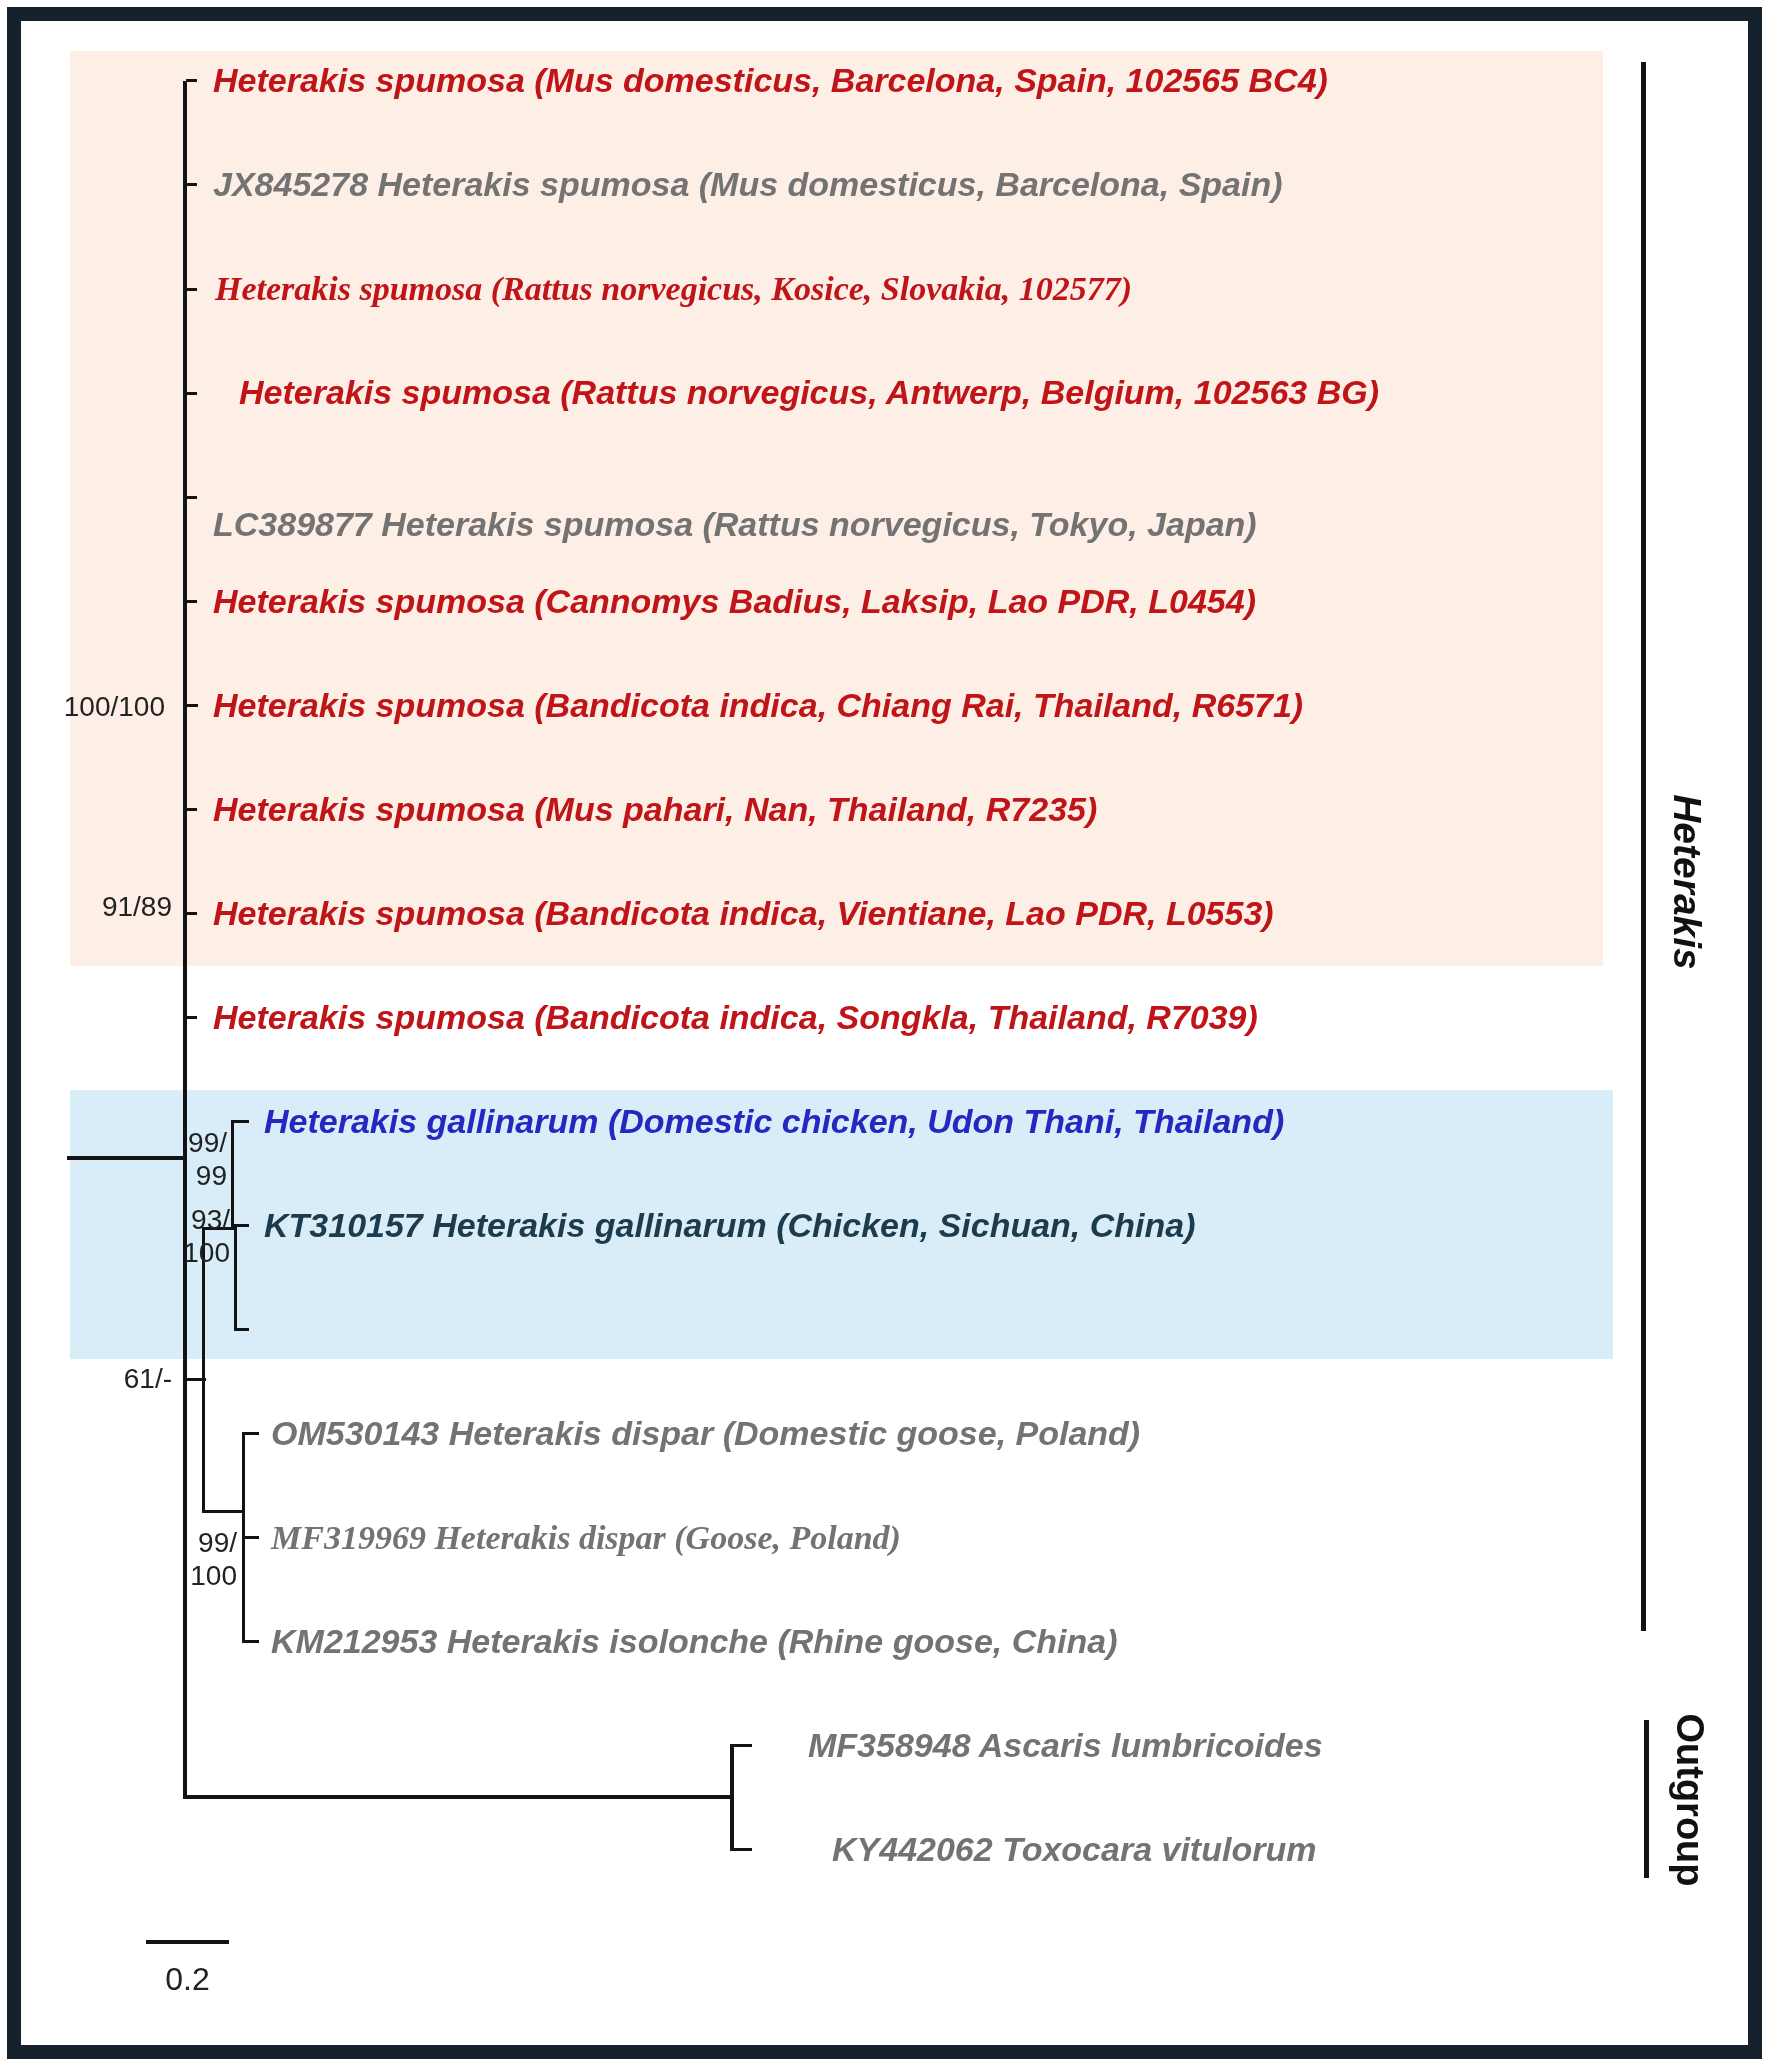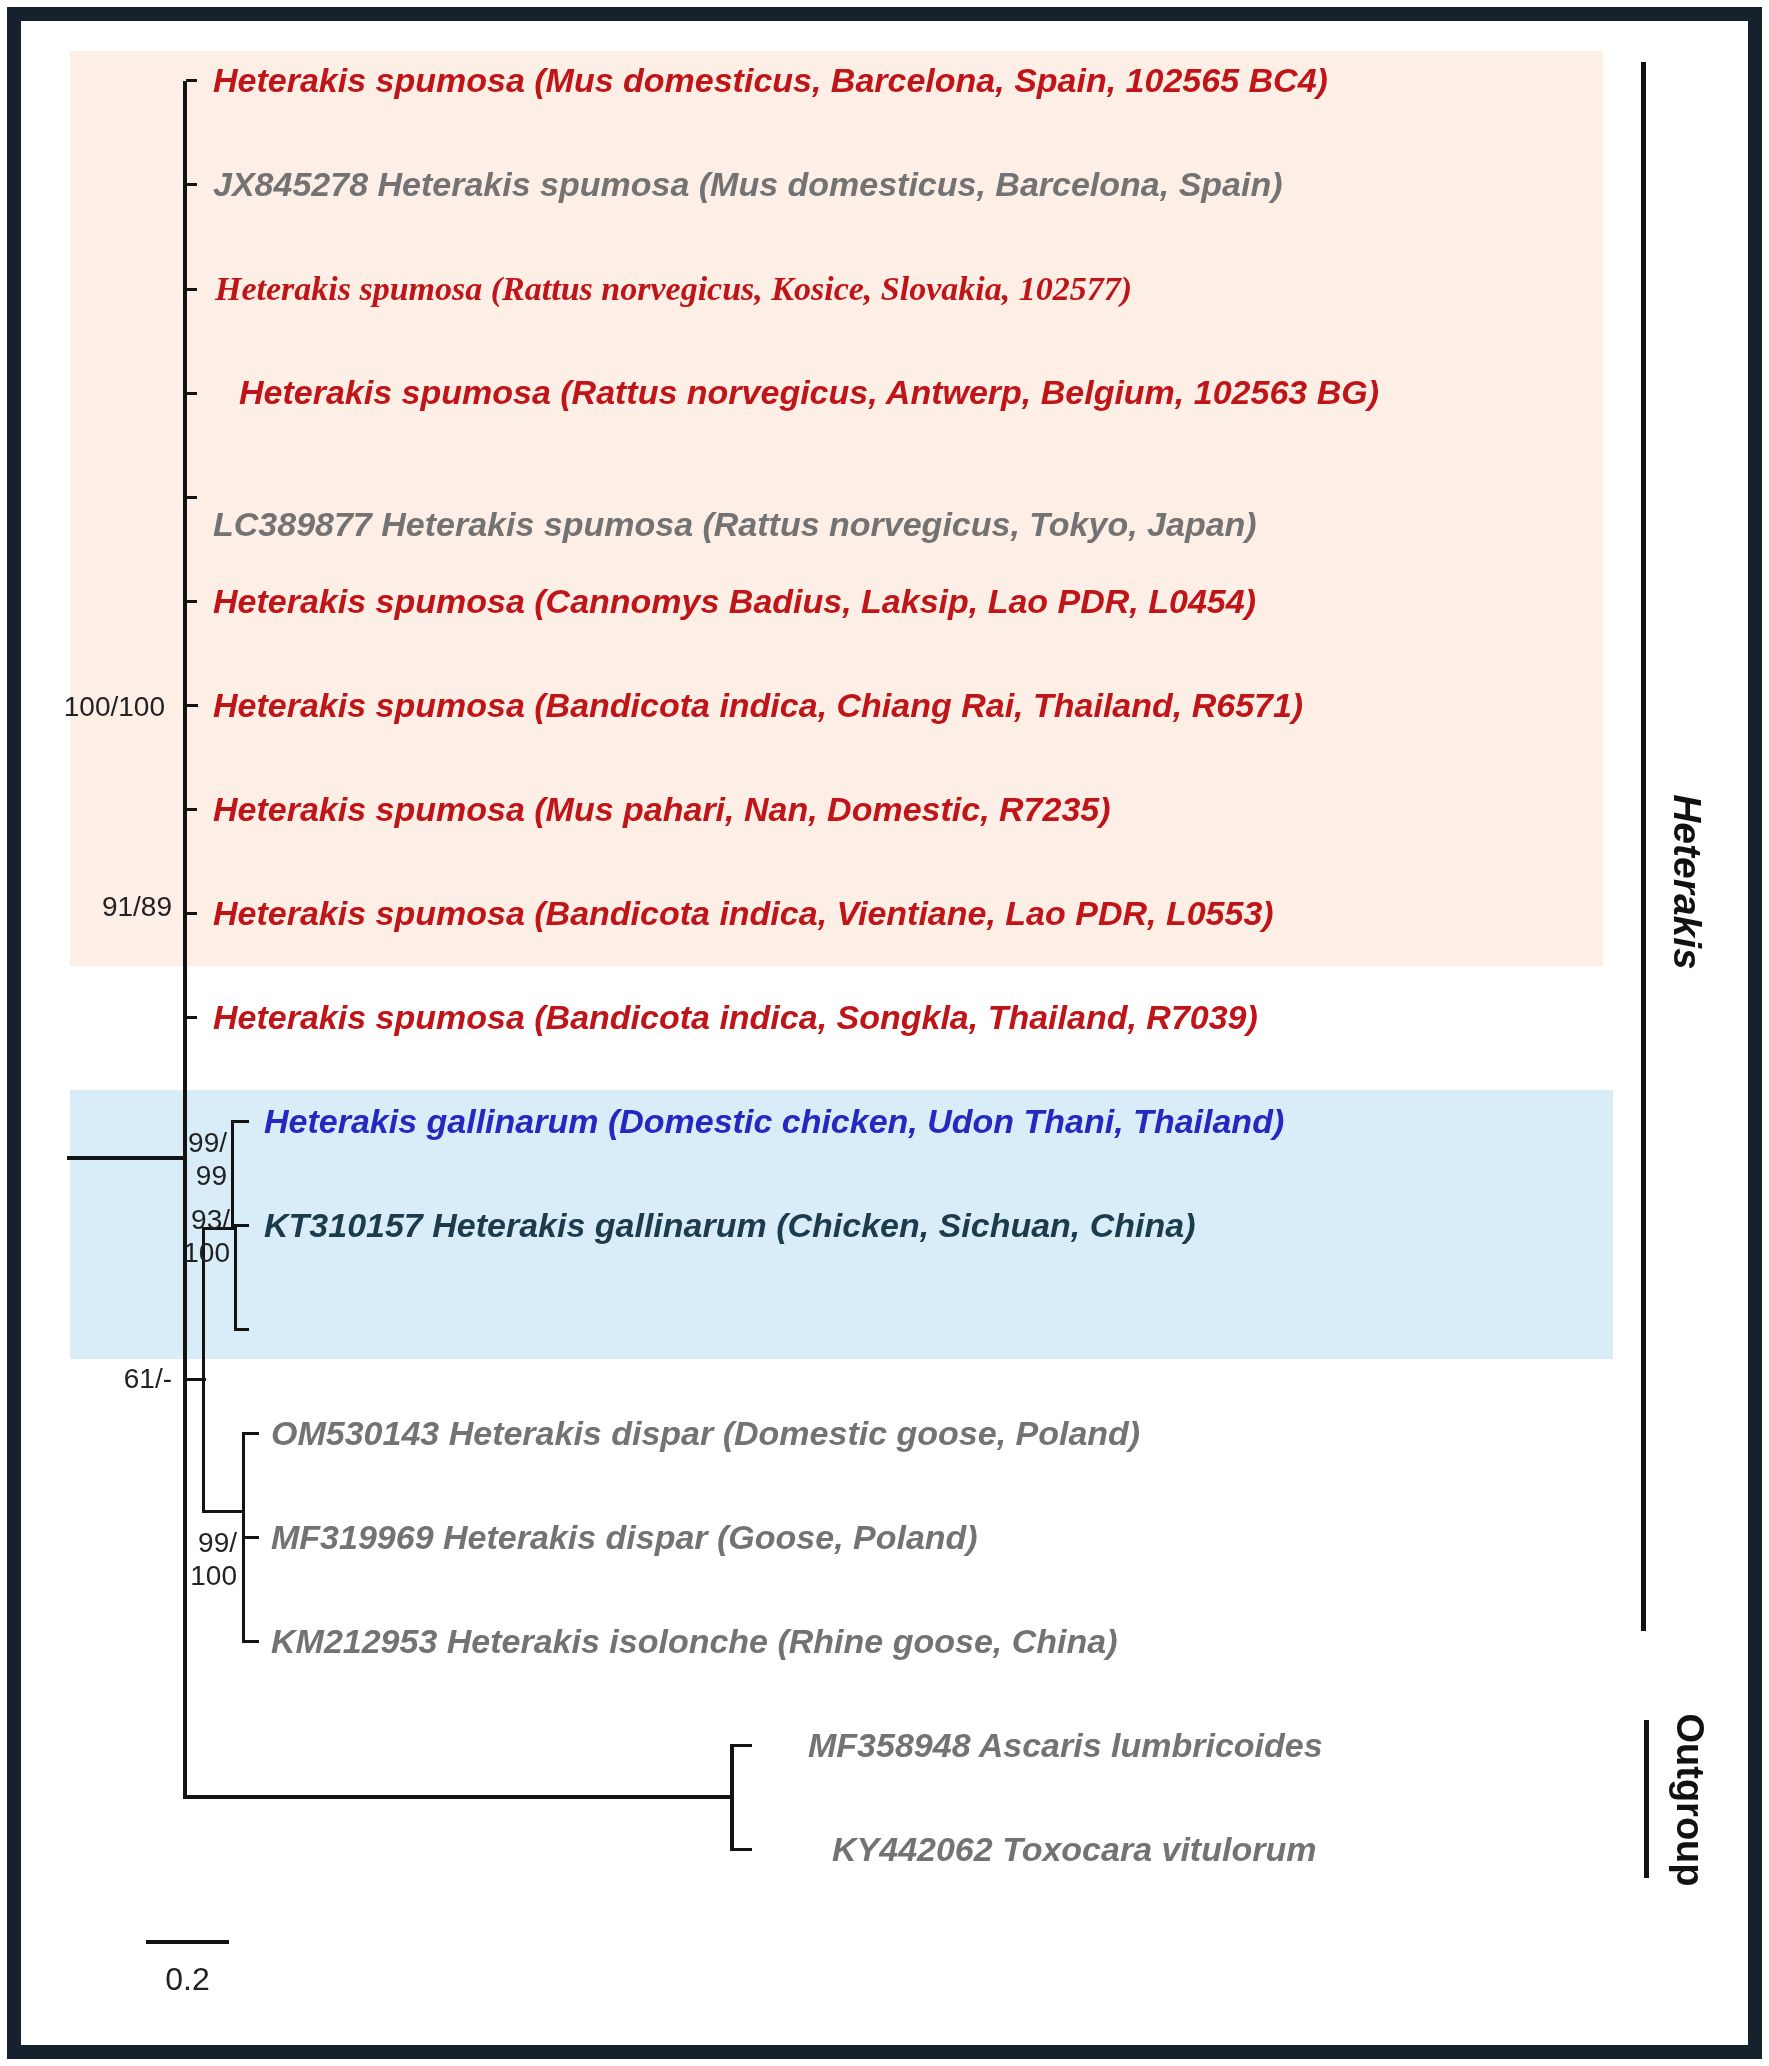--- a/index.html
+++ b/index.html
@@ -103,27 +103,27 @@
   <div class="ln" style="left:146px;top:1940px;width:83px;height:4.2px;"></div>
   <div id="scale-label">0.2</div>
 
   <div class="taxon c-red" style="left:213px;top:58px;">Heterakis spumosa (Mus domesticus, Barcelona, Spain, 102565 BC4)</div>
   <div class="taxon c-black" style="left:213px;top:162px;">JX845278 Heterakis spumosa (Mus domesticus, Barcelona, Spain)</div>
   <div class="taxon c-red" style="left:215px;top:266px;font-family:Liberation Serif, serif;">Heterakis spumosa (Rattus norvegicus, Kosice, Slovakia, 102577)</div>
   <div class="taxon c-red" style="left:213px;top:370px;margin-left:26px;">Heterakis spumosa (Rattus norvegicus, Antwerp, Belgium, 102563 BG)</div>
   <div class="taxon c-black" style="left:213px;top:502px;">LC389877 Heterakis spumosa (Rattus norvegicus, Tokyo, Japan)</div>
   <div class="taxon c-red" style="left:213px;top:579px;">Heterakis spumosa (Cannomys Badius, Laksip, Lao PDR, L0454)</div>
   <div class="taxon c-red" style="left:213px;top:683px;">Heterakis spumosa (Bandicota indica, Chiang Rai, Thailand, R6571)</div>
-  <div class="taxon c-red" style="left:213px;top:787px;">Heterakis spumosa (Mus pahari, Nan, Domestic, R7235)</div>
+  <div class="taxon c-red" style="left:213px;top:787px;">Heterakis spumosa (Mus pahari, Nan, Thailand, R7235)</div>
   <div class="taxon c-red" style="left:213px;top:891px;">Heterakis spumosa (Bandicota indica, Vientiane, Lao PDR, L0553)</div>
   <div class="taxon c-red" style="left:213px;top:995px;">Heterakis spumosa (Bandicota indica, Songkla, Thailand, R7039)</div>
   <div class="taxon c-blue" style="left:264px;top:1099px;">Heterakis gallinarum (Domestic chicken, Udon Thani, Thailand)</div>
   <div class="taxon c-teal" style="left:264px;top:1203px;">KT310157 Heterakis gallinarum (Chicken, Sichuan, China)</div>
   <div class="taxon c-black" style="left:271px;top:1411px;">OM530143 Heterakis dispar (Domestic goose, Poland)</div>
-  <div class="taxon c-black" style="left:271px;top:1515px;">MF319969 Heterakis dispar (Goose, Poland)</div>
+  <div class="taxon c-black" style="left:271px;top:1515px;font-family:Liberation Serif, serif;">MF319969 Heterakis dispar (Goose, Poland)</div>
   <div class="taxon c-black" style="left:271px;top:1619px;">KM212953 Heterakis isolonche (Rhine goose, China)</div>
   <div class="taxon c-black" style="left:808px;top:1723px;">MF358948 Ascaris lumbricoides</div>
   <div class="taxon c-black" style="left:832px;top:1827px;">KY442062 Toxocara vitulorum</div>
 
   <div class="boot" style="right:1604px;top:690px;">100/100</div>
   <div class="boot" style="right:1597px;top:890px;">91/89</div>
   <div class="boot" style="right:1597px;top:1362px;">61/-</div>
   <div class="boot" style="right:1542px;top:1126px;"><span>99/</span><br><span>99</span></div>
   <div class="boot" style="right:1539px;top:1203px;"><span>93/</span><br><span>100</span></div>
   <div class="boot" style="right:1532px;top:1526px;"><span>99/</span><br><span>100</span></div>

